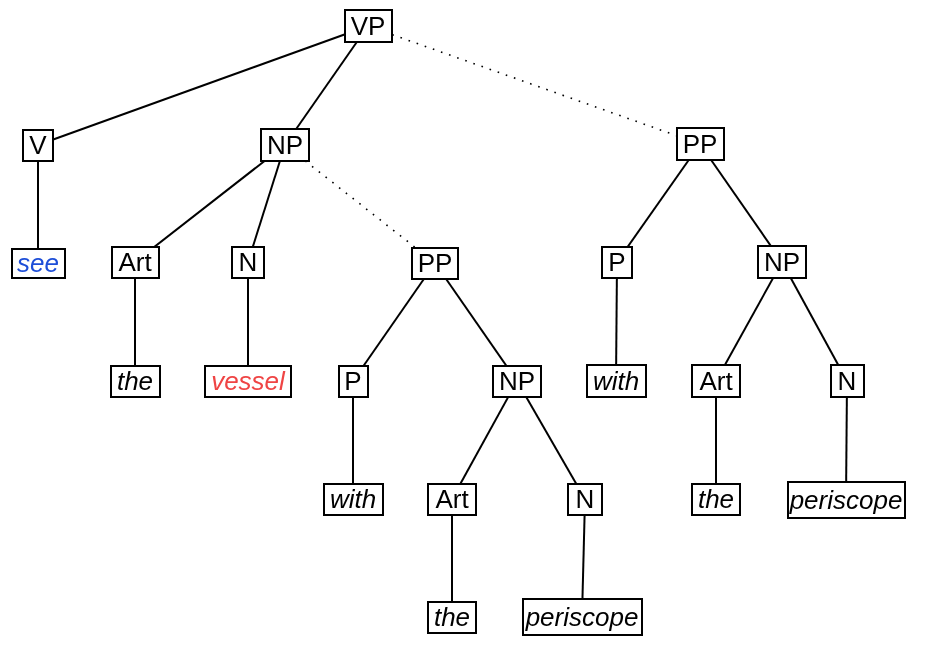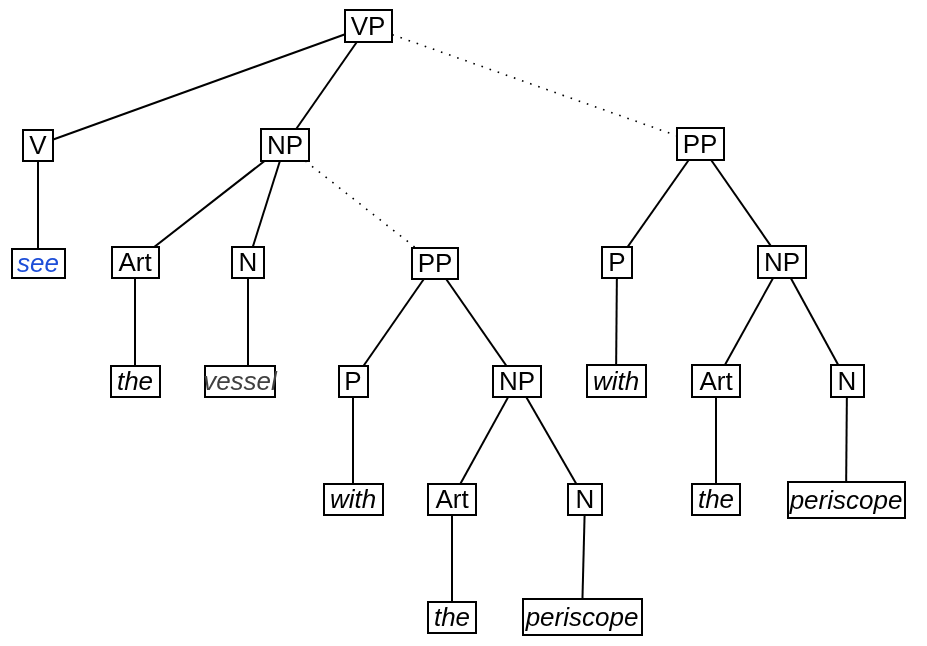--- a/index.html
+++ b/index.html
@@ -75,21 +75,21 @@
       <div class="node" style="left: 22px; top: 128.5px; width: 32px; height: 33px; border-color: rgb(0, 0, 0); background: rgb(255, 255, 255); color: rgb(0, 0, 0);">V</div>
       <div class="node" style="left: 260px; top: 128px; width: 50px; height: 34px; border-color: rgb(0, 0, 0); background: rgb(255, 255, 255); color: rgb(0, 0, 0);">NP</div>
       <div class="node" style="left: 675.5px; top: 127px; width: 49px; height: 34px; border-color: rgb(0, 0, 0); background: rgb(255, 255, 255); color: rgb(0, 0, 0);">PP</div>
       <div class="node italic" style="left: 10.5px; top: 247.5px; width: 55px; height: 31px; border-color: rgb(0, 0, 0); background: rgb(255, 255, 255); color: #1d4ed8;">see</div>
       <div class="node" style="left: 110.5px; top: 245.5px; width: 49px; height: 33px; border-color: rgb(0, 0, 0); background: rgb(255, 255, 255); color: rgb(0, 0, 0);">Art</div>
       <div class="node" style="left: 231px; top: 245.5px; width: 34px; height: 33px; border-color: rgb(0, 0, 0); background: rgb(255, 255, 255); color: rgb(0, 0, 0);">N</div>
       <div class="node" style="left: 411px; top: 246.5px; width: 48px; height: 33px; border-color: rgb(0, 0, 0); background: rgb(255, 255, 255); color: rgb(0, 0, 0);">PP</div>
       <div class="node" style="left: 601px; top: 245.5px; width: 32px; height: 33px; border-color: rgb(0, 0, 0); background: rgb(255, 255, 255); color: rgb(0, 0, 0);">P</div>
       <div class="node" style="left: 757px; top: 245px; width: 50px; height: 34px; border-color: rgb(0, 0, 0); background: rgb(255, 255, 255); color: rgb(0, 0, 0);">NP</div>
       <div class="node italic" style="left: 109.5px; top: 364.5px; width: 51px; height: 33px; border-color: rgb(0, 0, 0); background: rgb(255, 255, 255); color: rgb(0, 0, 0);">the</div>
-      <div class="node italic" style="left: 204px; top: 364.5px; width: 72px; height: 33px; border-color: rgb(0, 0, 0); background: rgb(255, 255, 255); color: #404040;">vessel</div>
+      <div class="node italic" style="left: 204px; top: 364.5px; width: 88px; height: 33px; border-color: rgb(0, 0, 0); background: rgb(255, 255, 255); color: #ef4444;">vessel</div>
       <div class="node" style="left: 337.5px; top: 364.5px; width: 31px; height: 33px; border-color: rgb(0, 0, 0); background: rgb(255, 255, 255); color: rgb(0, 0, 0);">P</div>
       <div class="node" style="left: 492px; top: 364.5px; width: 50px; height: 33px; border-color: rgb(0, 0, 0); background: rgb(255, 255, 255); color: rgb(0, 0, 0);">NP</div>
       <div class="node italic" style="left: 585.5px; top: 364px; width: 61px; height: 34px; border-color: rgb(0, 0, 0); background: rgb(255, 255, 255); color: rgb(0, 0, 0);">with</div>
       <div class="node" style="left: 691px; top: 364px; width: 50px; height: 34px; border-color: rgb(0, 0, 0); background: rgb(255, 255, 255); color: rgb(0, 0, 0);">Art</div>
       <div class="node" style="left: 829.5px; top: 364px; width: 35px; height: 34px; border-color: rgb(0, 0, 0); background: rgb(255, 255, 255); color: rgb(0, 0, 0);">N</div>
       <div class="node italic" style="left: 322.5px; top: 482.5px; width: 61px; height: 33px; border-color: rgb(0, 0, 0); background: rgb(255, 255, 255); color: rgb(0, 0, 0);">with</div>
       <div class="node" style="left: 427px; top: 482.5px; width: 50px; height: 33px; border-color: rgb(0, 0, 0); background: rgb(255, 255, 255); color: rgb(0, 0, 0);">Art</div>
       <div class="node" style="left: 567px; top: 482.5px; width: 36px; height: 33px; border-color: rgb(0, 0, 0); background: rgb(255, 255, 255); color: rgb(0, 0, 0);">N</div>
       <div class="node italic" style="left: 691px; top: 482.5px; width: 50px; height: 33px; border-color: rgb(0, 0, 0); background: rgb(255, 255, 255); color: rgb(0, 0, 0);">the</div>
       <div class="node italic" style="left: 786.5px; top: 481px; width: 119px; height: 38px; border-color: rgb(0, 0, 0); background: rgb(255, 255, 255); color: rgb(0, 0, 0);">periscope</div>

